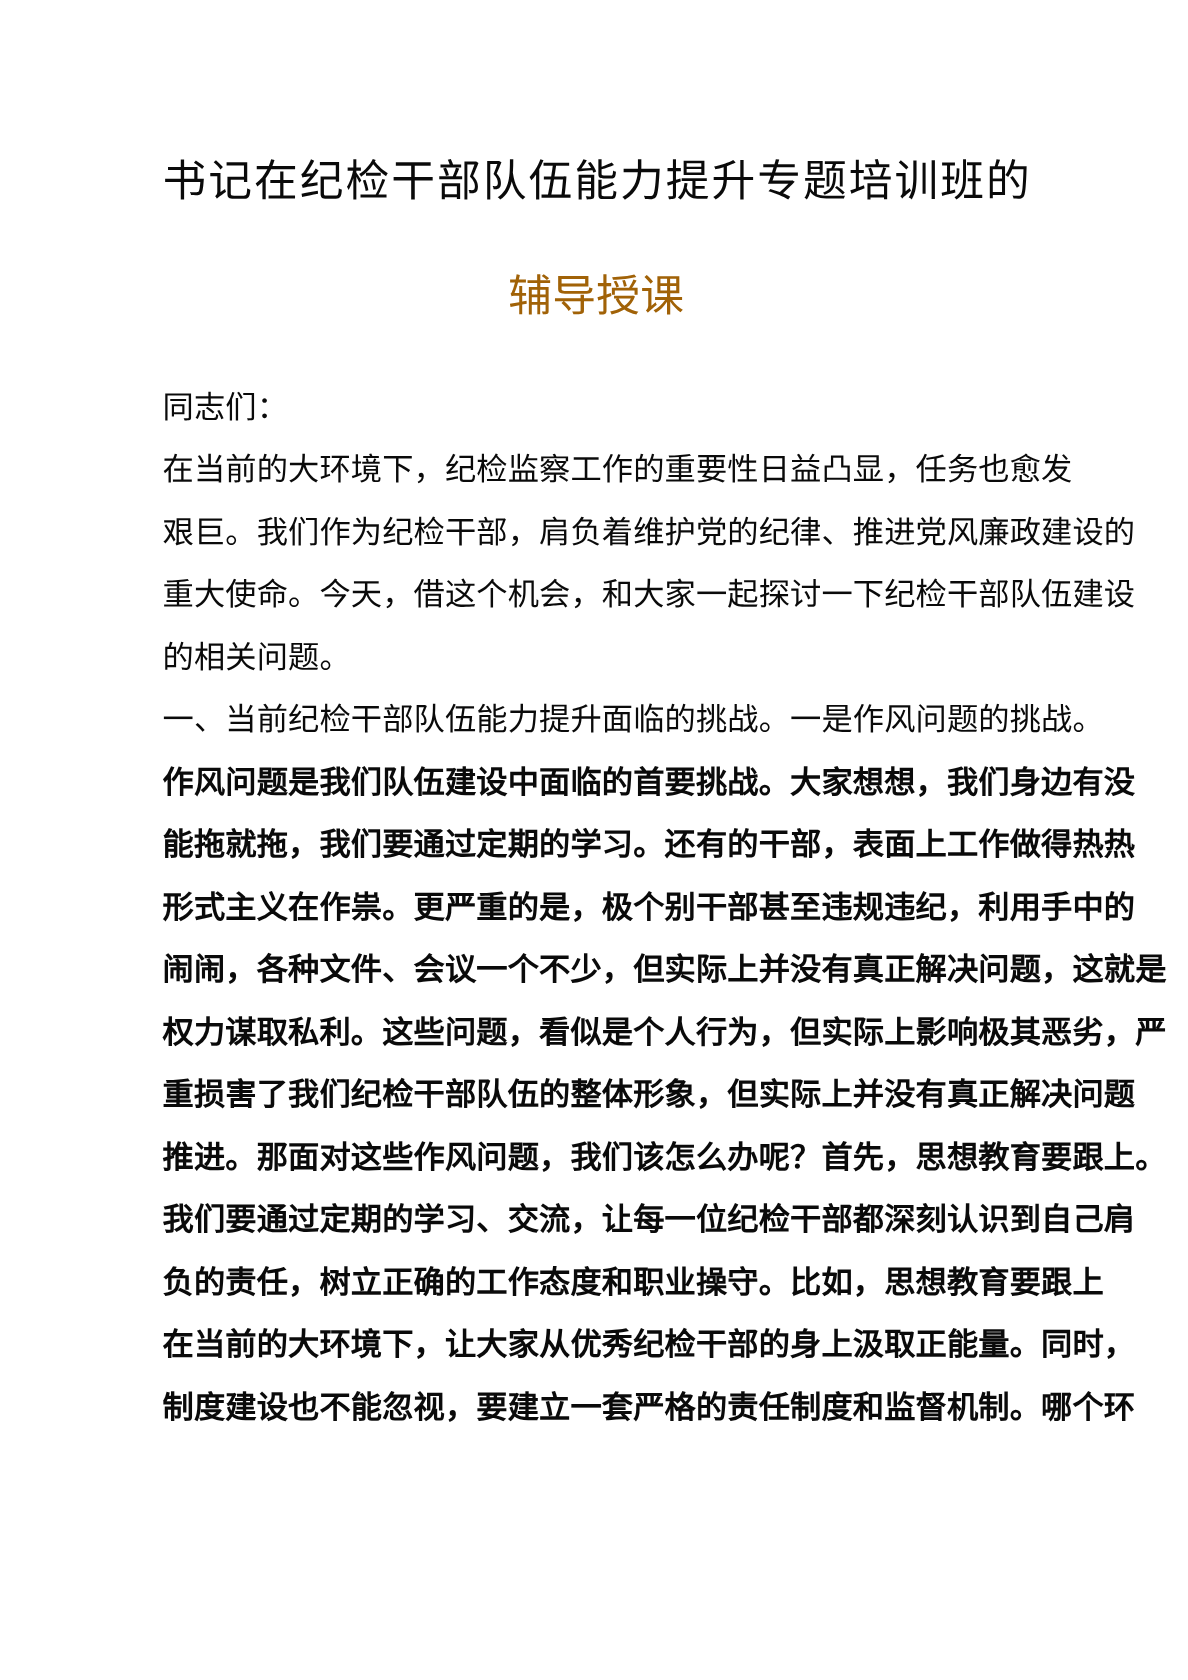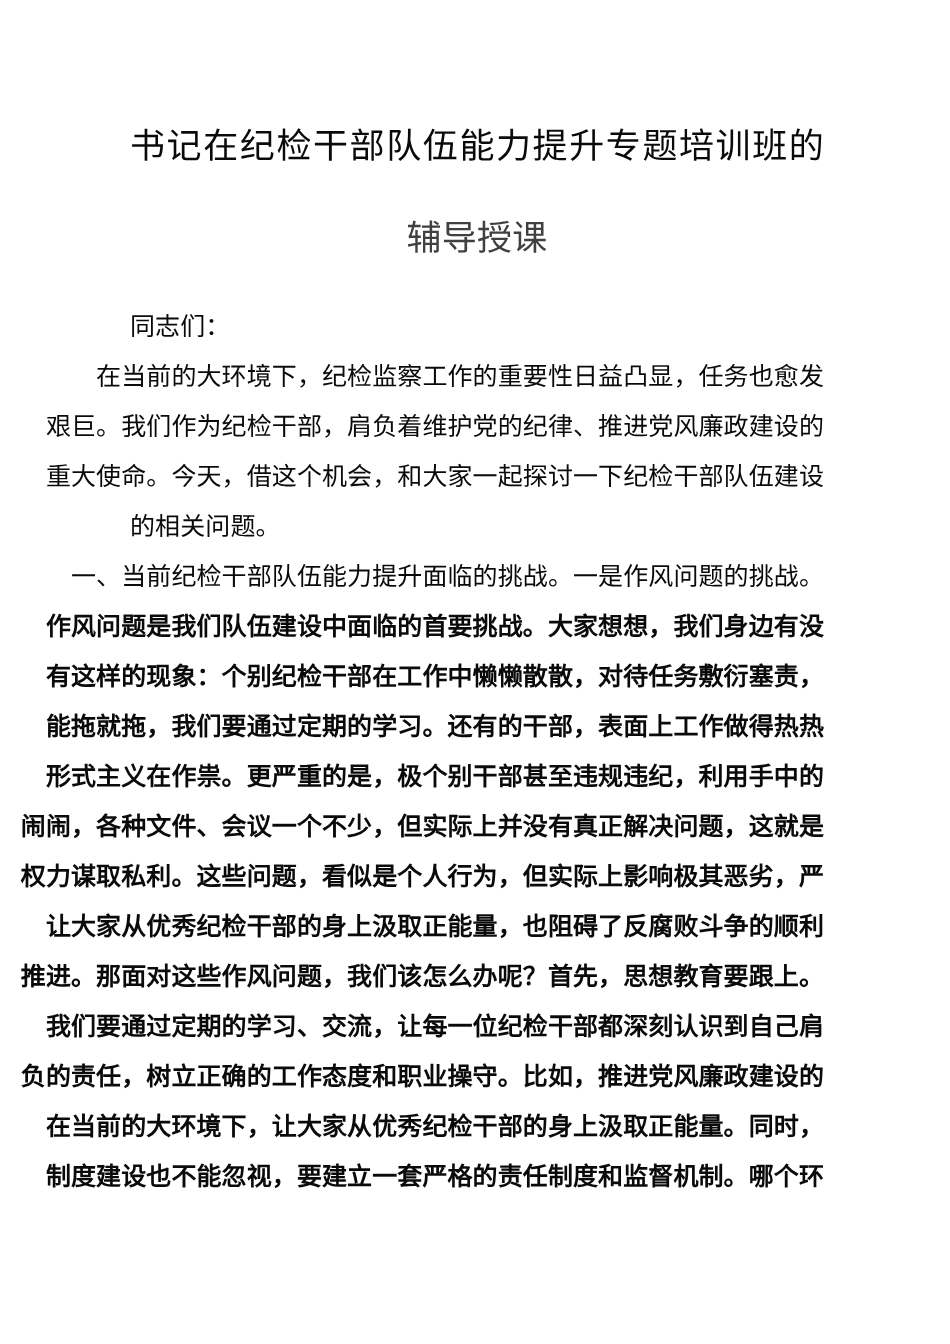--- a/index.html
+++ b/index.html
@@ -76,21 +76,21 @@
     text-align-last: justify;
   }
 
   .line.flush {
     text-align-last: left;
   }
 
   
   .just {
     display: flex;
-    justify-content: flex-end;
+    justify-content: flex-start;
     height: 50px;
     align-items: baseline;
   }
 
   .just > span {
     white-space: pre;
   }
 
   .lead-indent {
     display: inline-block;
@@ -102,21 +102,21 @@
   }
 </style>
 </head>
 <body>
 
 <div class="page" style="background: rgb(255, 255, 255);">
   <div class="doc-body">
 
     <h1 class="doc-title title-line-1" style="color: rgb(10, 10, 10);">书记在纪检干部队伍能力提升专题培训班的</h1>
 
-    <h1 class="doc-title title-line-2" style="color: #404040;">辅导授课</h1>
+    <h1 class="doc-title title-line-2" style="color: #a16207;">辅导授课</h1>
 
     <div class="body-block">
 
       <p class="para" style="color: rgb(10, 10, 10);">
         <span class="line flush">同志们：</span>
       </p>
 
       <p class="para" style="color: rgb(10, 10, 10);">
         <span class="just">
           <span class="lead-indent"></span>
@@ -136,45 +136,42 @@
           <span class="lead-indent"></span>
           <span class="bold">一、当前纪检干部队伍能力提升面临的挑战。一是作风问题的挑战。</span>
         </span>
       </p>
 
       <p class="para" style="color: rgb(10, 10, 10); font-weight: bold;">
         <span class="just">
           <span>作风问题是我们队伍建设中面临的首要挑战。大家想想，我们身边有没</span>
         </span>
         <span class="just">
-          <span>有这样的现象：个别纪检干部在工作中懒懒散散，对待任务敷衍塞责，</span>
-        </span>
-        <span class="just">
           <span>能拖就拖，我们要通过定期的学习。还有的干部，表面上工作做得热热</span>
         </span>
         <span class="just">
           <span>形式主义在作祟。更严重的是，极个别干部甚至违规违纪，利用手中的</span>
         </span>
         <span class="just">
           <span>闹闹，各种文件、会议一个不少，但实际上并没有真正解决问题，这就是</span>
         </span>
         <span class="just">
           <span>权力谋取私利。这些问题，看似是个人行为，但实际上影响极其恶劣，严</span>
         </span>
         <span class="just">
-          <span>让大家从优秀纪检干部的身上汲取正能量，也阻碍了反腐败斗争的顺利</span>
+          <span>重损害了我们纪检干部队伍的整体形象，但实际上并没有真正解决问题</span>
         </span>
         <span class="just">
           <span>推进。那面对这些作风问题，我们该怎么办呢？首先，思想教育要跟上。</span>
         </span>
         <span class="just">
           <span>我们要通过定期的学习、交流，让每一位纪检干部都深刻认识到自己肩</span>
         </span>
         <span class="just">
-          <span>负的责任，树立正确的工作态度和职业操守。比如，推进党风廉政建设的</span>
+          <span>负的责任，树立正确的工作态度和职业操守。比如，思想教育要跟上</span>
         </span>
         <span class="just">
           <span>在当前的大环境下，让大家从优秀纪检干部的身上汲取正能量。同时，</span>
         </span>
         <span class="just">
           <span>制度建设也不能忽视，要建立一套严格的责任制度和监督机制。哪个环</span>
         </span>
       </p>
 
       <div class="spacer-bottom"></div>

